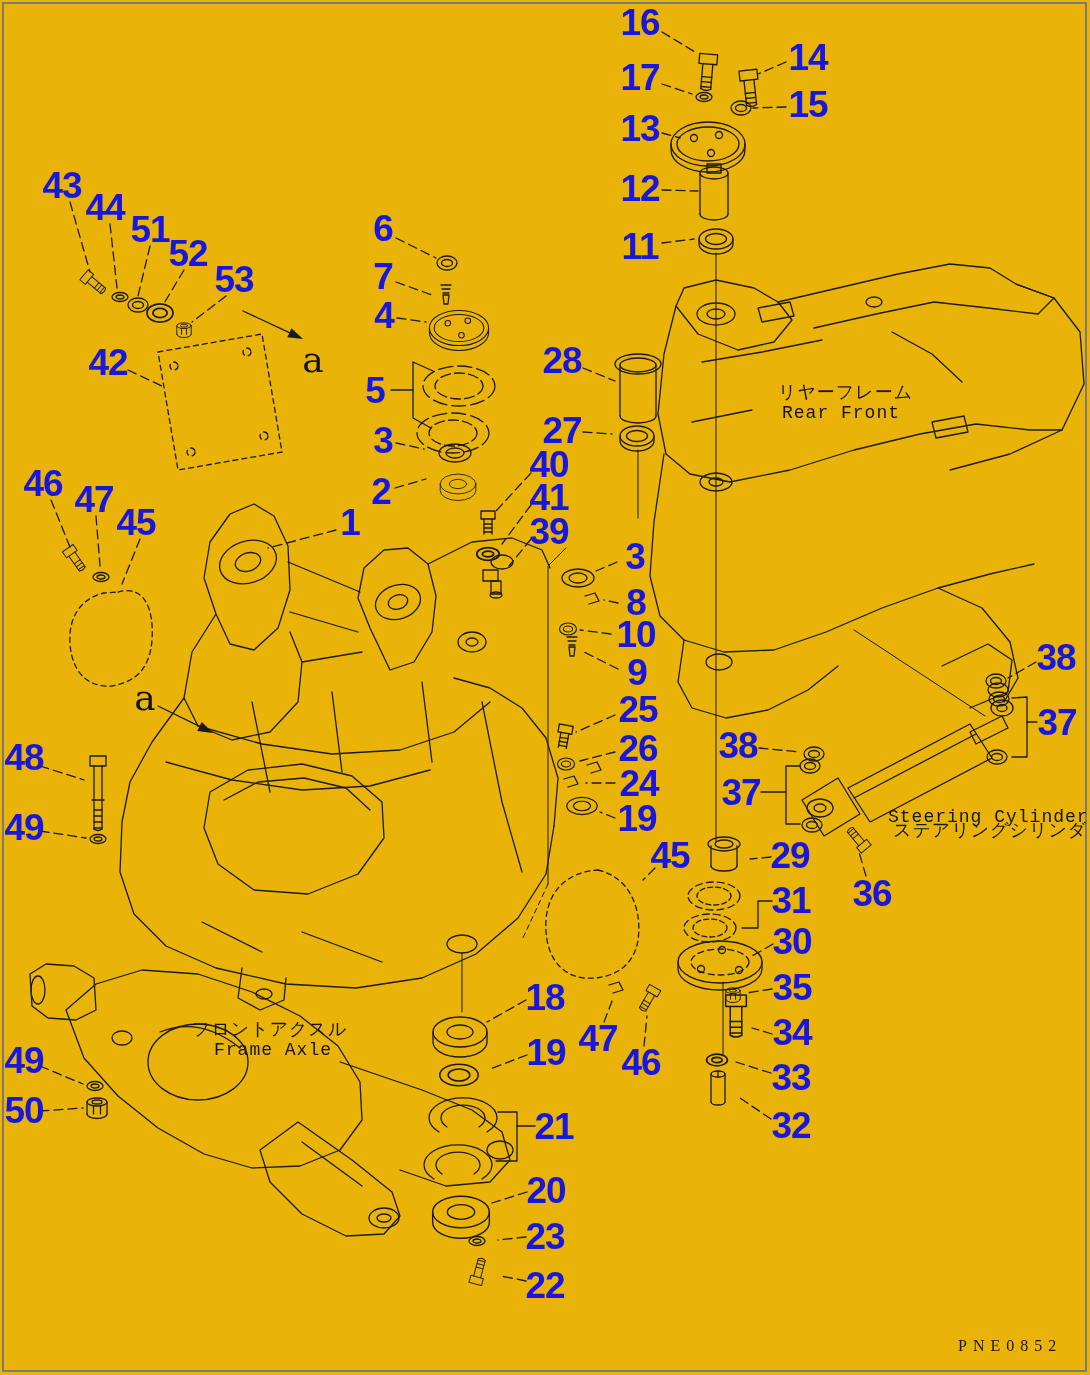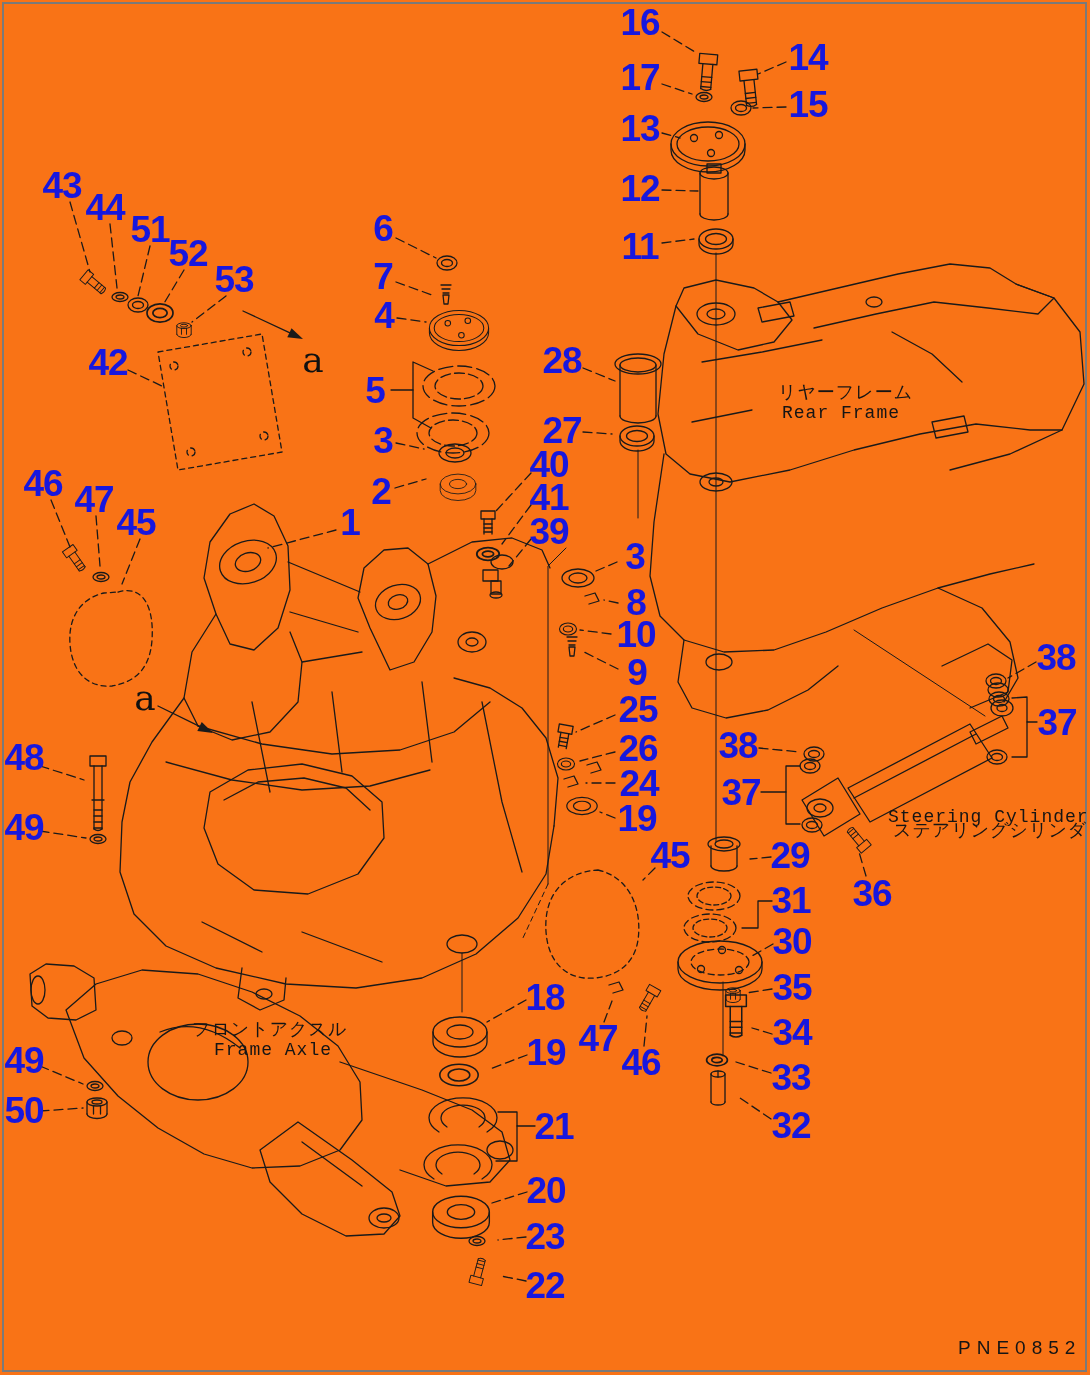--- a/index.html
+++ b/index.html
@@ -1,31 +1,31 @@
 <!DOCTYPE html>
 <html><head>
 <meta charset="utf-8">
 <style>
   html,body{margin:0;padding:0;background:#fff;}
-  .stage{position:relative;width:1090px;height:1375px;background:#f97316;overflow:hidden;
+  .stage{position:relative;width:1090px;height:1375px;background:#eab308;overflow:hidden;
          font-family:"Liberation Sans",sans-serif;}
   svg.layer{position:absolute;left:0;top:0;}
   
   .ln path,.ln ellipse,.ln circle,.ln line,.ln polyline{
       fill:none;stroke:#1a1a1a;stroke-width:1.3;stroke-linejoin:round;stroke-linecap:round;}
   .dash{stroke-dasharray:5 4;}
   .thin{stroke-width:1 !important;}
   
   text.co{font-family:"Liberation Sans",sans-serif;font-weight:bold;font-size:37px;
           letter-spacing:-1px;}
   text.sec{font-family:"DejaVu Serif",serif;font-size:36px;fill:#111;}
   
   .anno{position:absolute;font-family:Liberation Mono, monospace;font-size:18px;
         color:#151515;letter-spacing:1px;white-space:pre;}
-  .code{position:absolute;font-family:Liberation Sans, sans-serif;font-size:19px;
+  .code{position:absolute;font-family:Liberation Serif, serif;font-size:16px;
         color:#151515;letter-spacing:6px;}
 </style>
 </head>
 <body>
 
 <div class="stage">
 
   <svg class="layer ln" width="1090" height="1375" viewBox="0 0 1090 1375">
 
     <rect x="3" y="3" width="1083" height="1368" style="stroke:#7a7a7a;stroke-width:2;fill:none"></rect>
@@ -574,21 +574,21 @@
         <line x1="243" y1="311" x2="289.407252900071" y2="332.65671802003317" stroke="#1a1a1a" stroke-width="1.6"></line>
         <polygon points="303,339 287.29282557341537,337.1876337200095 291.52168022672663,328.12580232005683" fill="#1a1a1a"></polygon>
         <text x="313" y="372" text-anchor="middle" class="sec">a</text>
         <line x1="158" y1="706" x2="199.53498584157344" y2="726.3899021404088" stroke="#1a1a1a" stroke-width="1.6"></line>
         <polygon points="213,733 197.33161988837637,730.8782401932177 201.73835179477052,721.9015640875999" fill="#1a1a1a"></polygon>
         <text x="145" y="710" text-anchor="middle" class="sec">a</text>
       </g>
   </svg>
 
   <div class="anno" style="left:778px;top:380px">リヤーフレーム</div>
-  <div class="anno" style="left:782px;top:403px">Rear Frame</div>
+  <div class="anno" style="left:782px;top:403px">Rear Front</div>
 
   <div class="anno" style="left:893px;top:818px">ステアリングシリンダ</div>
   <div class="anno" style="left:888px;top:807px">Steering Cylinder</div>
 
   <div class="anno" style="left:192px;top:1017px">フロントアクスル</div>
   <div class="anno" style="left:214px;top:1040px">Frame Axle</div>
 
   <div class="code" style="left:958px;top:1337px">PNE0852</div>
 </div>
 

